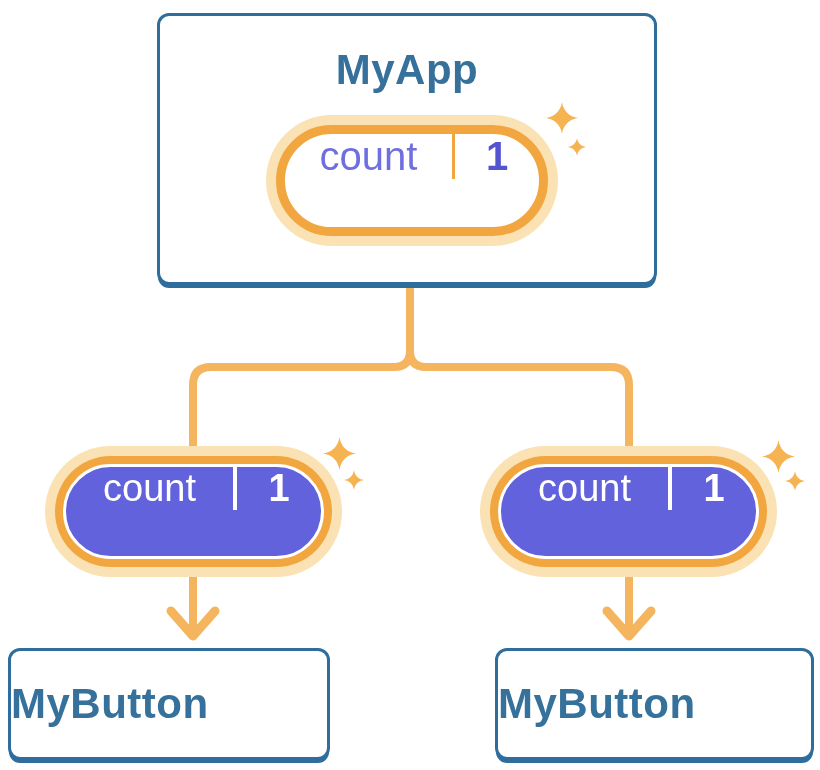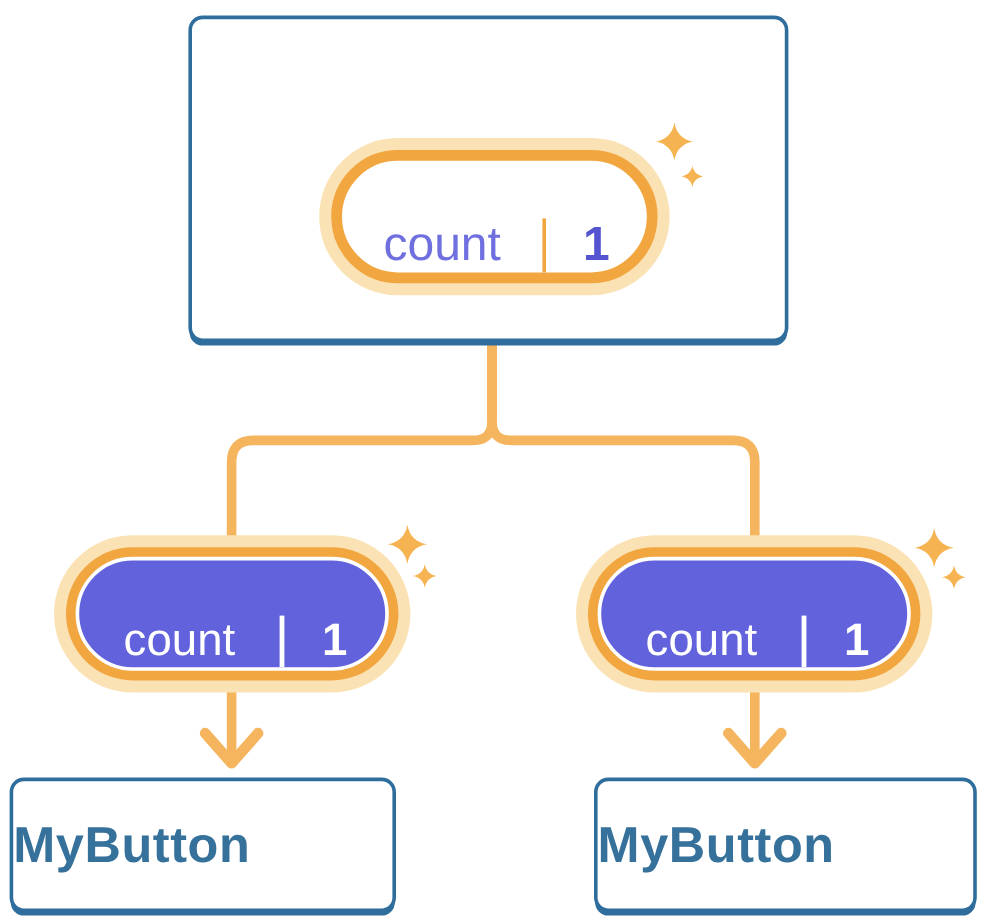--- a/index.html
+++ b/index.html
@@ -20,21 +20,21 @@
   .card-child.left { left:8px; }
   .card-child.right { left:495px; width:319px; }
   .card-title {
     color:var(--label-blue); font-weight:600; font-size:42px; line-height:1;
     letter-spacing:0.5px;
   }
   .card-root .card-title { text-align:center; margin-top:33px; }
 
   .pill {
     position:absolute; box-sizing:border-box; border-radius:999px;
-    display:flex; align-items:flex-end; z-index:2;
+    display:flex; align-items:flex-start; z-index:2;
   }
   .pill-cell { display:flex; align-items:center; justify-content:center; box-sizing:border-box; }
 
   
   .pill-outline {
     left:116px; top:109px; width:272px; height:111px;
     background:#ffffff; border:9px solid var(--orange-ring);
     box-shadow:0 0 0 10px var(--orange-halo);
   }
   .pill-outline .pill-name { flex:1; color:var(--purple-text); font-size:40px; }
@@ -70,20 +70,21 @@
       <path d="M410 285 L410 351 Q410 367 394 367 L211 367 Q193 367 193 385 L193 634"></path>
       <path d="M410 285 L410 351 Q410 367 426 367 L611 367 Q629 367 629 385 L629 634"></path>
     </g>
     <g fill="none" stroke="var(--orange-line)" stroke-width="9" stroke-linecap="round" stroke-linejoin="round">
       <path d="M171 611 L193 636 L215 611"></path>
       <path d="M607 611 L629 636 L651 611"></path>
     </g>
   </svg>
 
   <div class="card card-root">
+    <div class="card-title">MyApp</div>
     <div class="pill pill-outline">
       <div class="pill-cell pill-name">count</div>
       <div class="pill-cell pill-value">1</div>
     </div>
   </div>
 
   <svg class="sparkle" style="left:546px; top:102px;" width="32" height="32" viewBox="0 0 40 40">
     <path d="M20 0 C21.5 11 29 18.5 40 20 C29 21.5 21.5 29 20 40 C18.5 29 11 21.5 0 20 C11 18.5 18.5 11 20 0 Z"></path>
   </svg>
   <svg class="sparkle" style="left:568px; top:138px;" width="18" height="18" viewBox="0 0 40 40">

